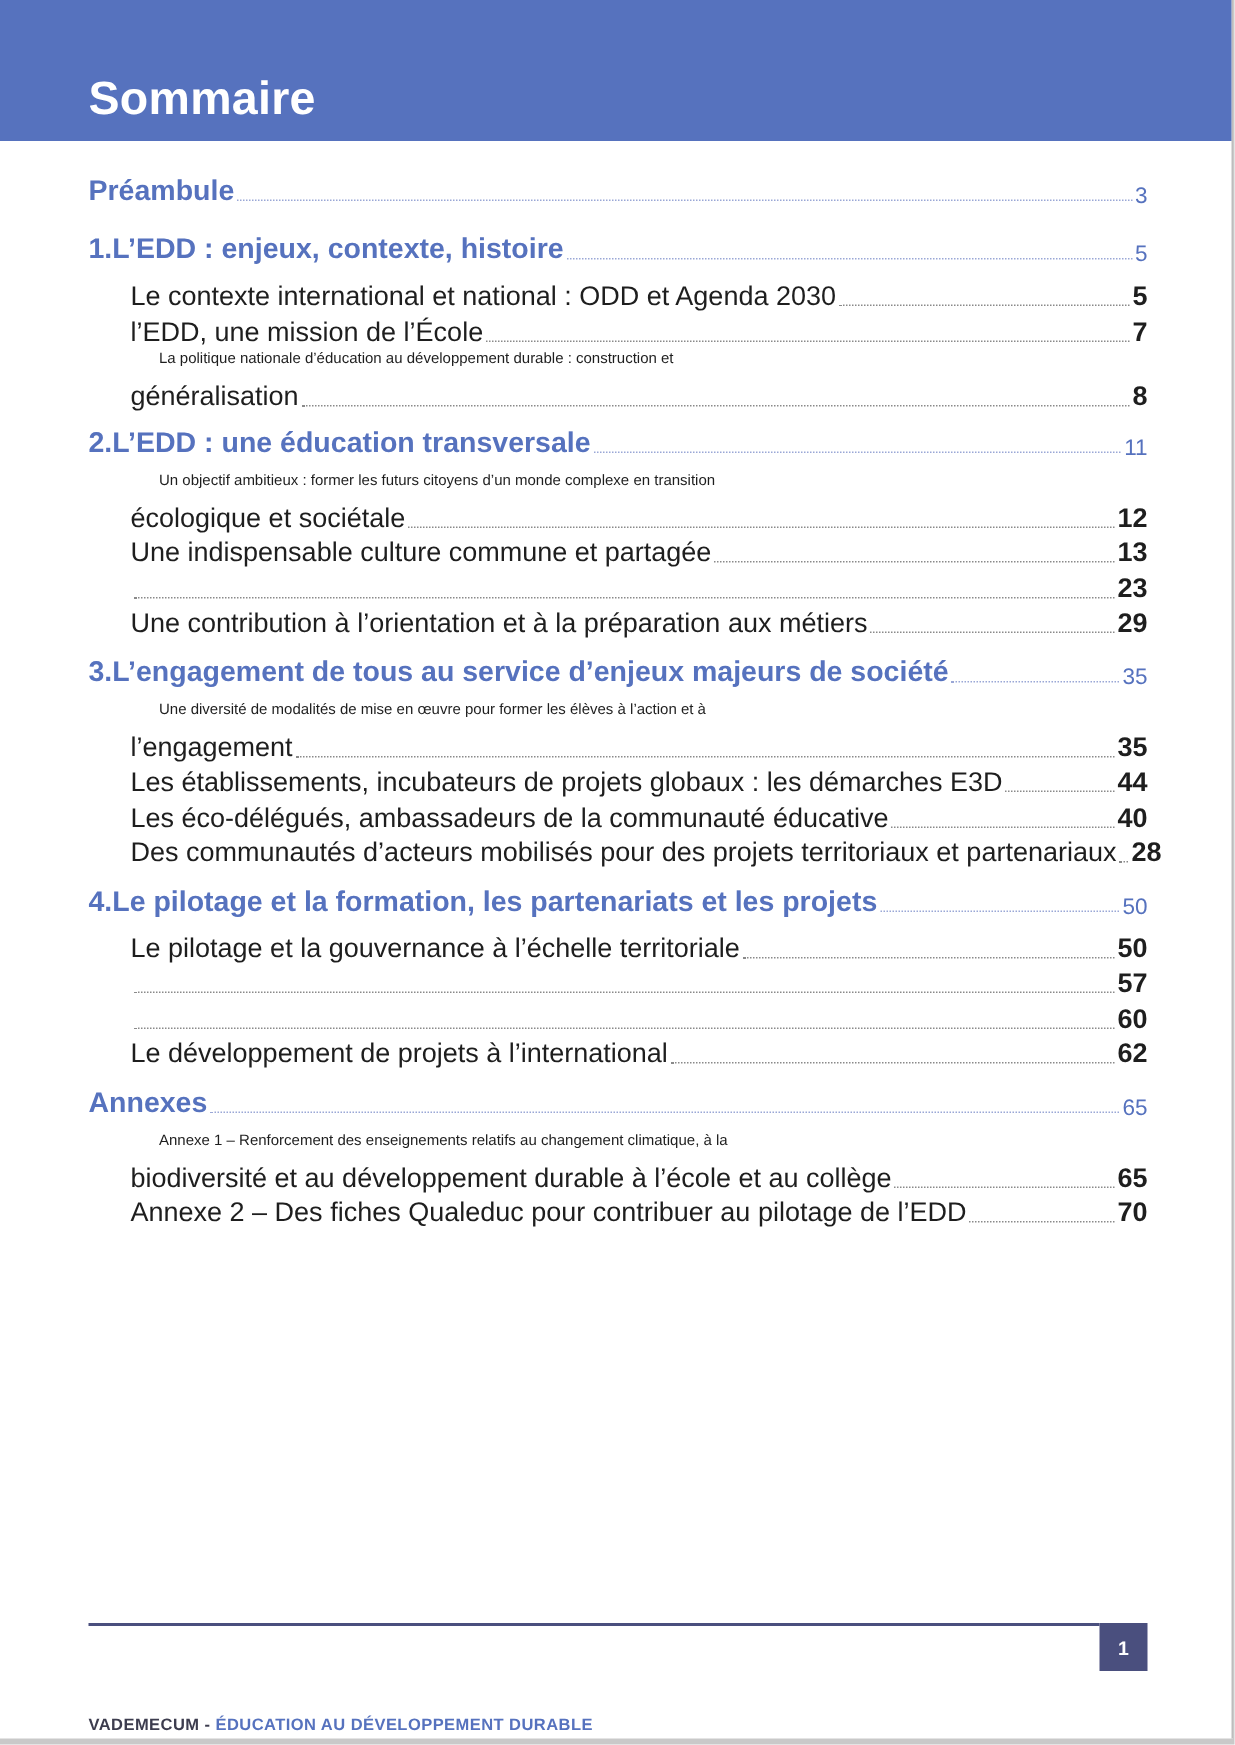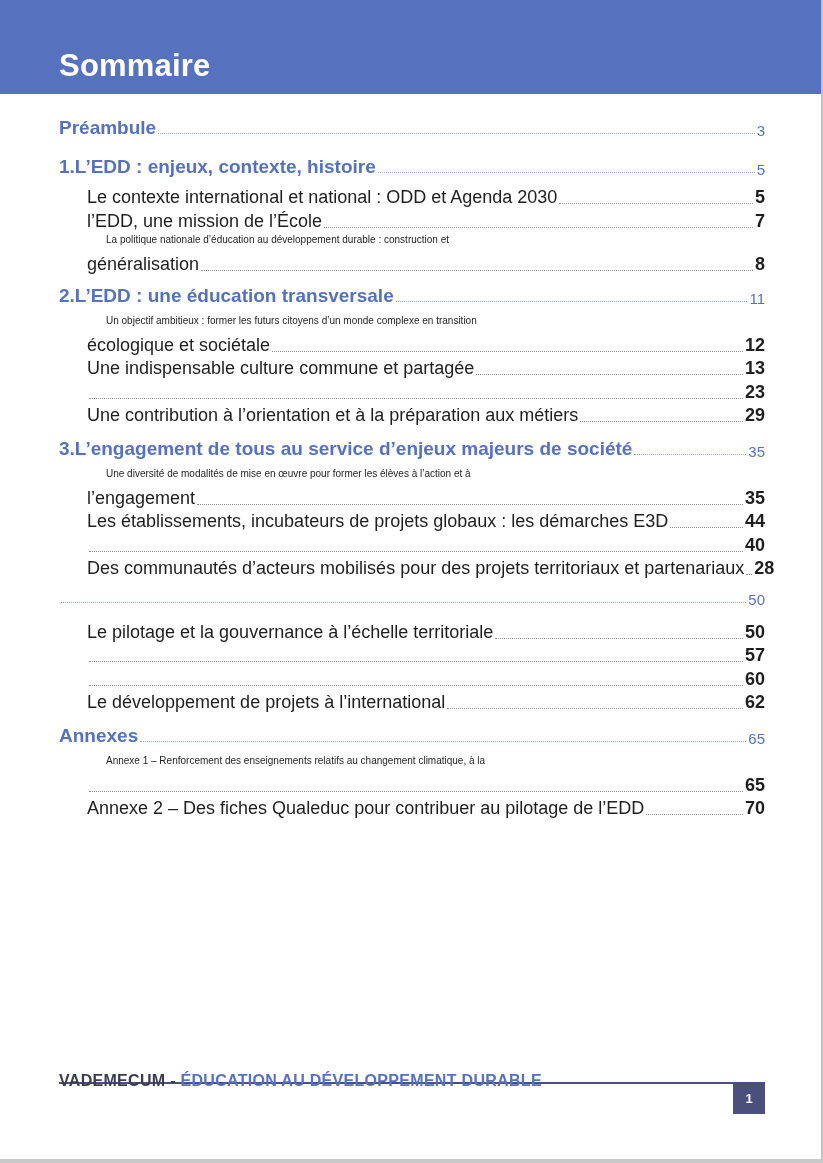--- a/index.html
+++ b/index.html
@@ -33,21 +33,21 @@
   }
   .entry .page-num { white-space: nowrap; text-align: right; }
   .sec .label, .sec .page-num { color: #5672be; }
   .sec .label { font-size: 19px; font-weight: bold; }
   .sec .page-num { font-size: 15px; }
   .sec .leader { border-bottom-color: #9aa7d6; margin-bottom: 5px; }
   .sub .label, .sub .page-num { color: #1e1e1e; font-size: 18px; }
   .sub .page-num { font-weight: bold; }
   .line1 { position: absolute; left: 28px; color: #1e1e1e; font-size: 10px; white-space: nowrap; margin-left: 19px; }
   .footer-rule { position: absolute; left: 59px; top: 1082px; width: 674px; height: 2px; background: #4a4f7e; }
-  .footer-text { position: absolute; left: 59px; top: 1072px; font-size: 16px; font-weight: bold; letter-spacing: 0.3px; }
+  .footer-text { position: absolute; left: 59px; top: 1144px; font-size: 11px; font-weight: bold; letter-spacing: 0.3px; }
   .footer-text .brand { color: #3c3c4e; }
   .footer-text .subtitle { color: #5672be; }
   .page-box {
     position: absolute; left: 733px; top: 1082px; width: 32px; height: 32px;
     background: #4a4f7e; color: #fff; font-size: 13px; font-weight: bold;
     display: flex; align-items: center; justify-content: center;
   }
 </style>
 </head>
 <body>
@@ -123,30 +123,32 @@
       <span class="label">l’engagement</span>
       <span class="leader"></span>
       <span class="page-num">35</span>
     </div>
     <div class="entry sub" style="top:511px">
       <span class="label">Les établissements, incubateurs de projets globaux : les démarches E3D</span>
       <span class="leader"></span>
       <span class="page-num">44</span>
     </div>
     <div class="entry sub" style="top:535px">
+      <span class="label">Les éco-délégués, ambassadeurs de la communauté éducative</span>
       <span class="leader"></span>
       <span class="page-num">40</span>
     </div>
     <div class="entry sub" style="top:558px">
       <span class="label">Des communautés d’acteurs mobilisés pour des projets territoriaux et partenariaux</span>
       <span class="leader"></span>
       <span class="page-num">28</span>
     </div>
 
     <div class="entry sec" style="top:591px">
+      <span class="label">4.Le pilotage et la formation, les partenariats et les projets</span>
       <span class="leader"></span>
       <span class="page-num">50</span>
     </div>
     <div class="entry sub" style="top:622px">
       <span class="label">Le pilotage et la gouvernance à l’échelle territoriale</span>
       <span class="leader"></span>
       <span class="page-num">50</span>
     </div>
     <div class="entry sub" style="top:645px">
       <span class="leader"></span>
@@ -162,20 +164,21 @@
       <span class="page-num">62</span>
     </div>
 
     <div class="entry sec" style="top:725px">
       <span class="label">Annexes</span>
       <span class="leader"></span>
       <span class="page-num">65</span>
     </div>
     <div class="line1" style="top:755px">Annexe 1 – Renforcement des enseignements relatifs au changement climatique, à la</div>
     <div class="entry sub" style="top:775px">
+      <span class="label">biodiversité et au développement durable à l’école et au collège</span>
       <span class="leader"></span>
       <span class="page-num">65</span>
     </div>
     <div class="entry sub" style="top:798px">
       <span class="label">Annexe 2 – Des fiches Qualeduc pour contribuer au pilotage de l’EDD</span>
       <span class="leader"></span>
       <span class="page-num">70</span>
     </div>
   </div>
 

